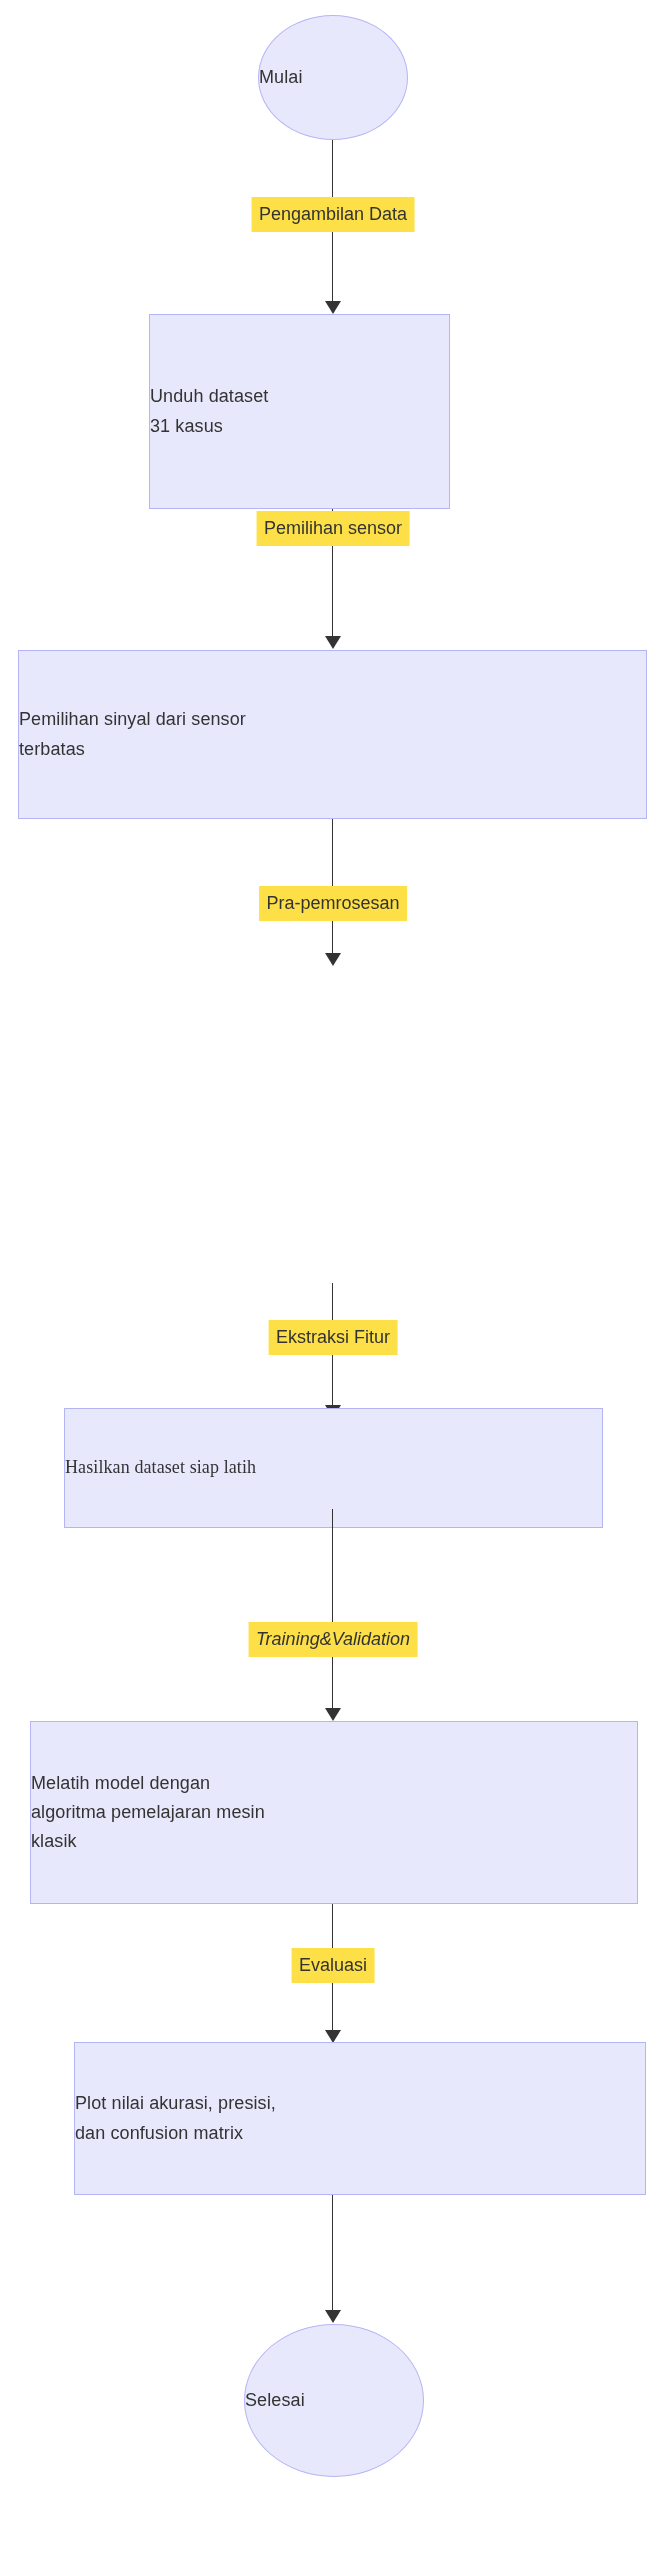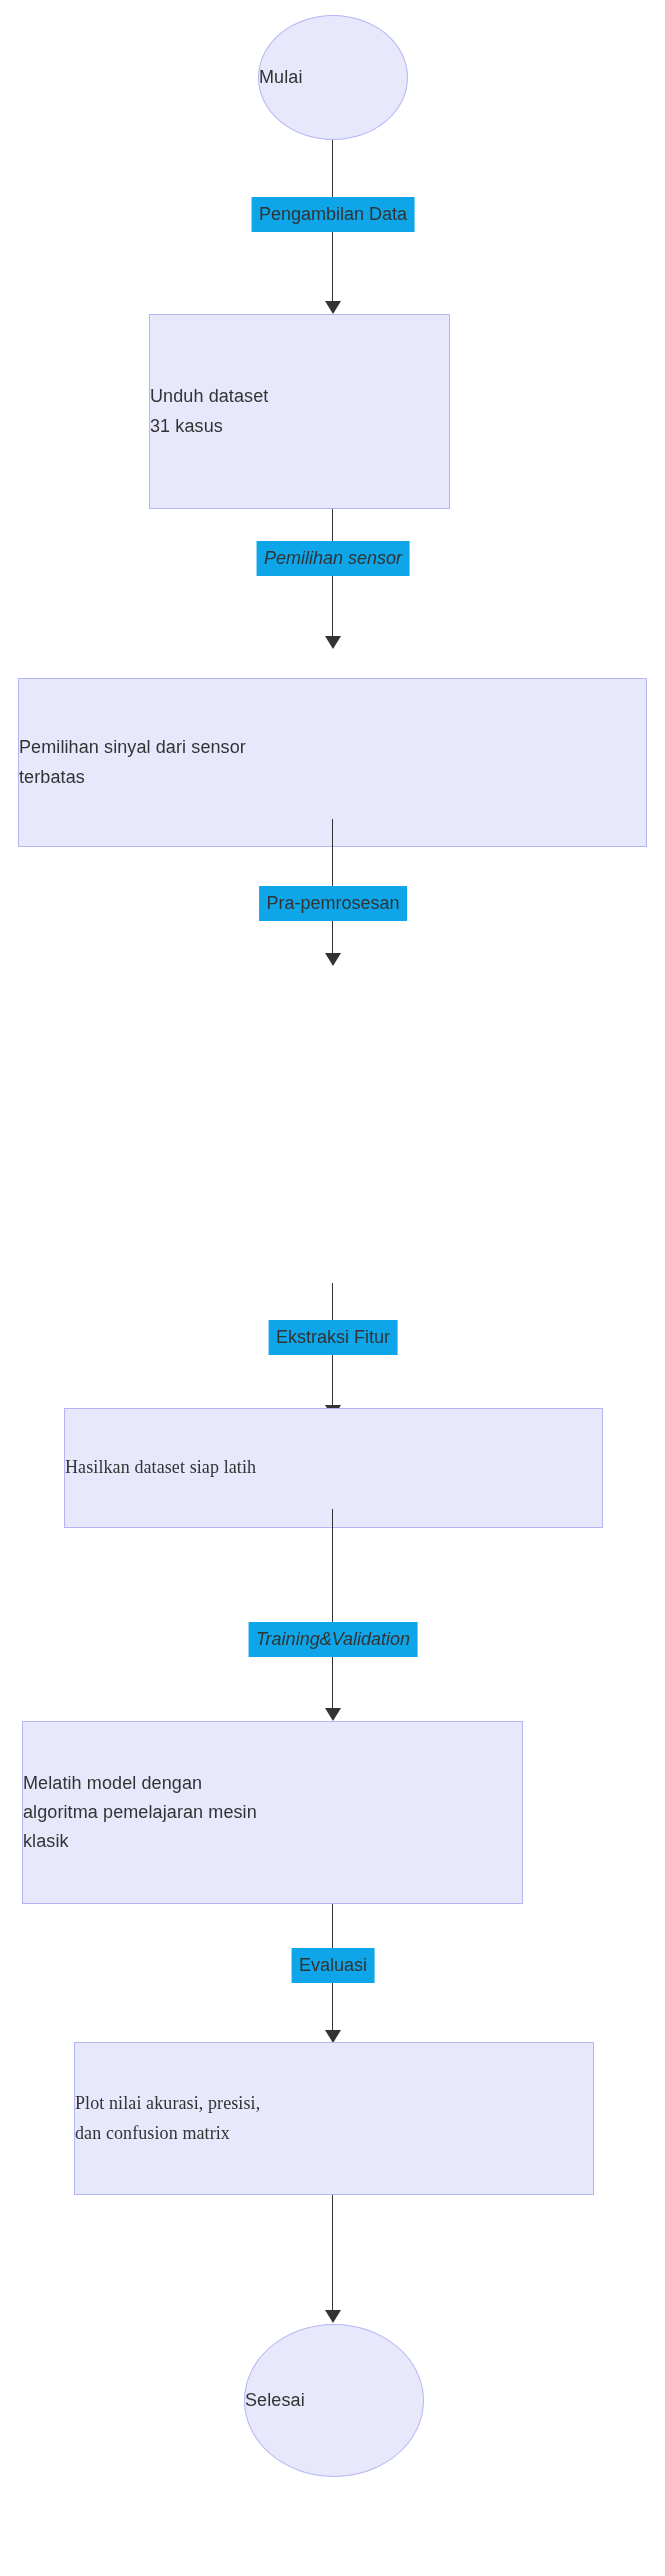--- a/index.html
+++ b/index.html
@@ -58,21 +58,21 @@
     height: 0;
     border-left: 8.7px solid transparent;
     border-right: 8.7px solid transparent;
     border-top: 13.4px solid #333333;
     transform: translateX(-50%);
   }
 
   
   .edge-label {
     position: absolute;
-    background: #0ea5e9;
+    background: #fde047;
     color: #333333;
     font-size: 18px;
     line-height: 1.35;
     padding: 4.7px 7.4px 6px 7.4px;
     white-space: nowrap;
     transform: translateX(-50%);
     left: 333px;
     box-sizing: border-box;
     text-align: center;
   }
@@ -90,23 +90,23 @@
   <div class="arrowhead" style="top:301px;"></div>
   <div class="edge-label" style="top:197px;">Pengambilan Data</div>
 
   <div class="node" style="left:149px; top:314px; width:301px; height:195px;">
     <span class="line">Unduh dataset</span>
     <span class="line">31 kasus</span>
   </div>
 
   <div class="conn" style="top:509px; height:130px;"></div>
   <div class="arrowhead" style="top:636px;"></div>
-  <div class="edge-label" style="top:541px;font-style:italic;">Pemilihan sensor</div>
+  <div class="edge-label" style="top:511px;">Pemilihan sensor</div>
 
-  <div class="node" style="left:18px; top:678px; width:629px; height:169px;">
+  <div class="node" style="left:18px; top:650px; width:629px; height:169px;">
     <span class="line">Pemilihan sinyal dari sensor</span>
     <span class="line">terbatas</span>
   </div>
 
   <div class="conn" style="top:819px; height:137px;"></div>
   <div class="arrowhead" style="top:953px;"></div>
   <div class="edge-label" style="top:886px;">Pra-pemrosesan</div>
 
 
   <div class="conn" style="top:1283px; height:125px;"></div>
@@ -114,31 +114,31 @@
   <div class="edge-label" style="top:1320px;">Ekstraksi Fitur</div>
 
   <div class="node" style="left:64px; top:1408px; width:539px; height:120px;font-family:Liberation Serif, serif;">
     <span class="line">Hasilkan dataset siap latih</span>
   </div>
 
   <div class="conn" style="top:1509px; height:201px;"></div>
   <div class="arrowhead" style="top:1708px;"></div>
   <div class="edge-label" style="top:1622px;font-style:italic;">Training&amp;Validation</div>
 
-  <div class="node" style="left:22px; top:1721px; width:501px; height:183px;">
+  <div class="node" style="left:30px; top:1721px; width:608px; height:183px;">
     <span class="line">Melatih model dengan</span>
     <span class="line">algoritma pemelajaran mesin</span>
     <span class="line">klasik</span>
   </div>
 
   <div class="conn" style="top:1904px; height:129px;"></div>
   <div class="arrowhead" style="top:2030px;"></div>
   <div class="edge-label" style="top:1948px;">Evaluasi</div>
 
-  <div class="node" style="left:74px; top:2042px; width:520px; height:153px;font-family:Liberation Serif, serif;">
+  <div class="node" style="left:74px; top:2042px; width:572px; height:153px;">
     <span class="line">Plot nilai akurasi, presisi,</span>
     <span class="line">dan confusion matrix</span>
   </div>
 
   <div class="conn" style="top:2195px; height:118px;"></div>
   <div class="arrowhead" style="top:2310px;"></div>
 
   <div class="node terminator" style="left:244px; top:2324px; width:180px; height:153px;">
     <span class="line">Selesai</span>
   </div>

